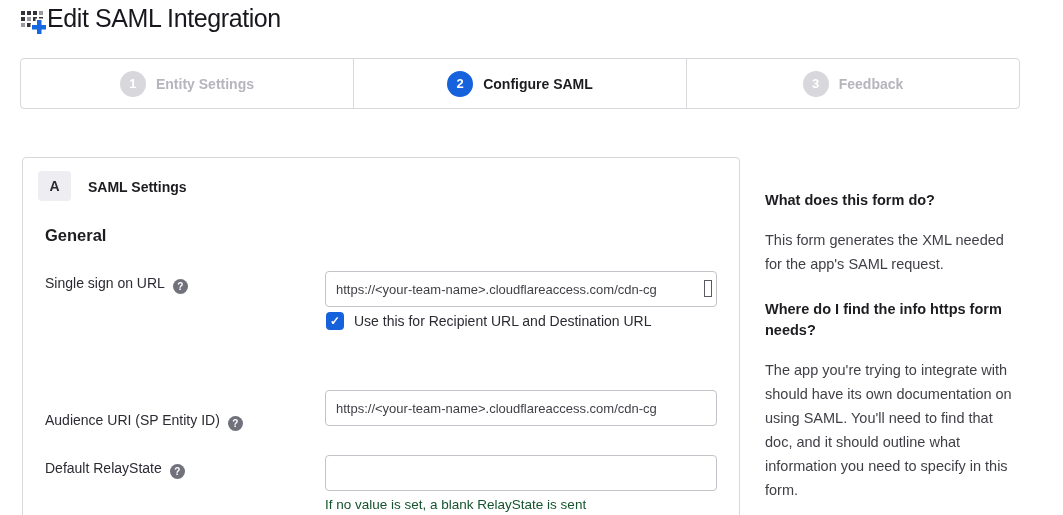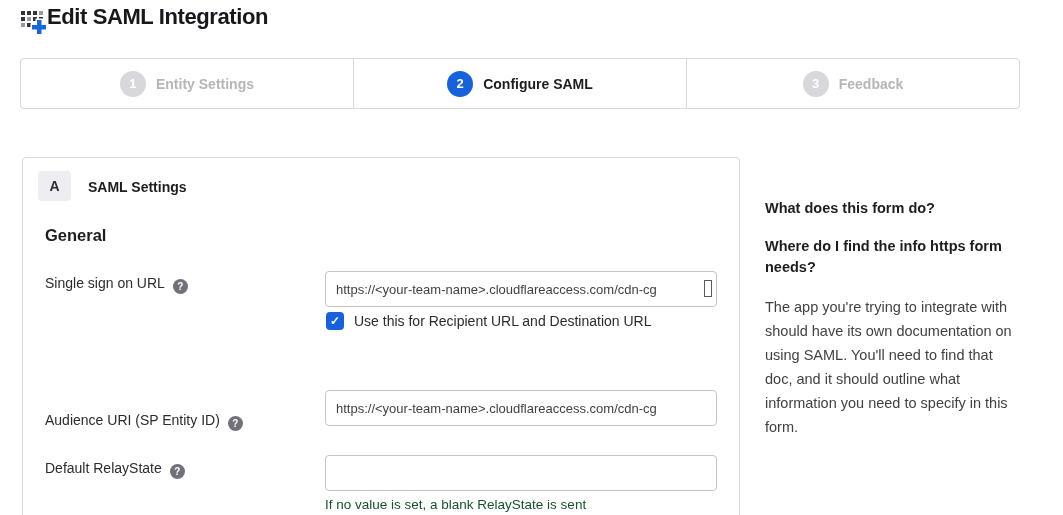--- a/index.html
+++ b/index.html
@@ -1,22 +1,22 @@
 <!DOCTYPE html>
 <html><head>
 <meta charset="utf-8">
 <style>
   * { margin:0; padding:0; box-sizing:border-box; }
   html,body { width:1063px; height:515px; overflow:hidden; background:#fff;
     font-family:"Liberation Sans", sans-serif; color:#1d1d21; }
   .page { position:relative; width:1063px; height:515px; }
 
   
-  .header-title { position:absolute; left:47px; top:4px; font-size:22px;
-    font-weight:700; letter-spacing:-0.4px; color:#17171d; }
+  .header-title { position:absolute; left:47px; top:4px; font-size:25px;
+    font-weight:400; letter-spacing:-0.4px; color:#17171d; }
   .app-icon { position:absolute; left:19px; top:7px; width:28px; height:28px; }
 
   
   .steps { position:absolute; left:20px; top:58px; width:1000px; height:51px;
     display:flex; border:1px solid #d7d7dc; border-radius:4px; background:#fff; }
   .step { flex:1; display:flex; align-items:center; justify-content:center;
     gap:10px; cursor:pointer; }
   .step + .step { border-left:1px solid #d7d7dc; }
   .step-badge { width:26px; height:26px; border-radius:50%; background:#d7d7dc;
     color:#fff; font-size:13px; font-weight:700; display:flex;
@@ -56,21 +56,21 @@
   .checkbox.checked { background:#1662dd; color:#fff; font-size:12px;
     font-weight:700; }
   .checkbox.unchecked { background:#fff; border:1px solid #cfcfd6; }
   .checkbox-label { font-size:14px; color:#2b2b33; }
 
   .hint { position:absolute; font-size:13.5px; color:#14532d; }
 
   
   .sidebar { position:absolute; left:765px; top:190px; width:254px; }
   .sidebar h3 { font-size:14.5px; font-weight:700; color:#1d1d21;
-    line-height:21px; margin:8px 0 17px; }
+    line-height:21px; margin:0 0 17px; }
   .sidebar p { font-size:14.5px; color:#3f3f46; line-height:24px;
     margin:0 0 23px; }
 </style>
 </head>
 <body>
 
 <div class="page">
 
   <svg class="app-icon" viewBox="0 0 28 28">
     <g fill="#33333b">
@@ -140,17 +140,18 @@
       <span>Default RelayState</span><span class="help-icon">?</span>
     </div>
     <div class="input-wrap" style="left:302px; top:297px;">
       <input class="text-input" type="text" value="" style="">
     </div>
     <div class="hint" style="left:302px; top:339px;">If no value is set, a blank RelayState is sent</div>
   </div>
 
   <div class="sidebar">
     <h3>What does this form do?</h3>
+    <p>This form generates the XML needed for the app's SAML request.</p>
     <h3>Where do I find the info https form needs?</h3>
     <p>The app you're trying to integrate with should have its own documentation on using SAML. You'll need to find that doc, and it should outline what information you need to specify in this form.</p>
   </div>
 
 </div>
 
 </body></html>

